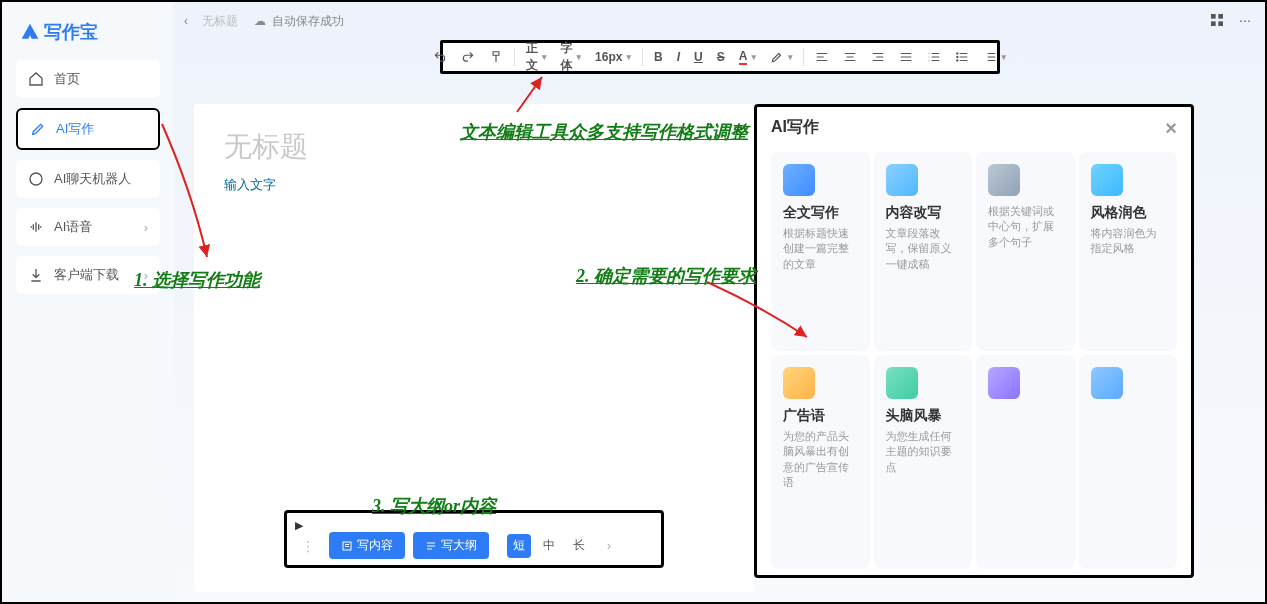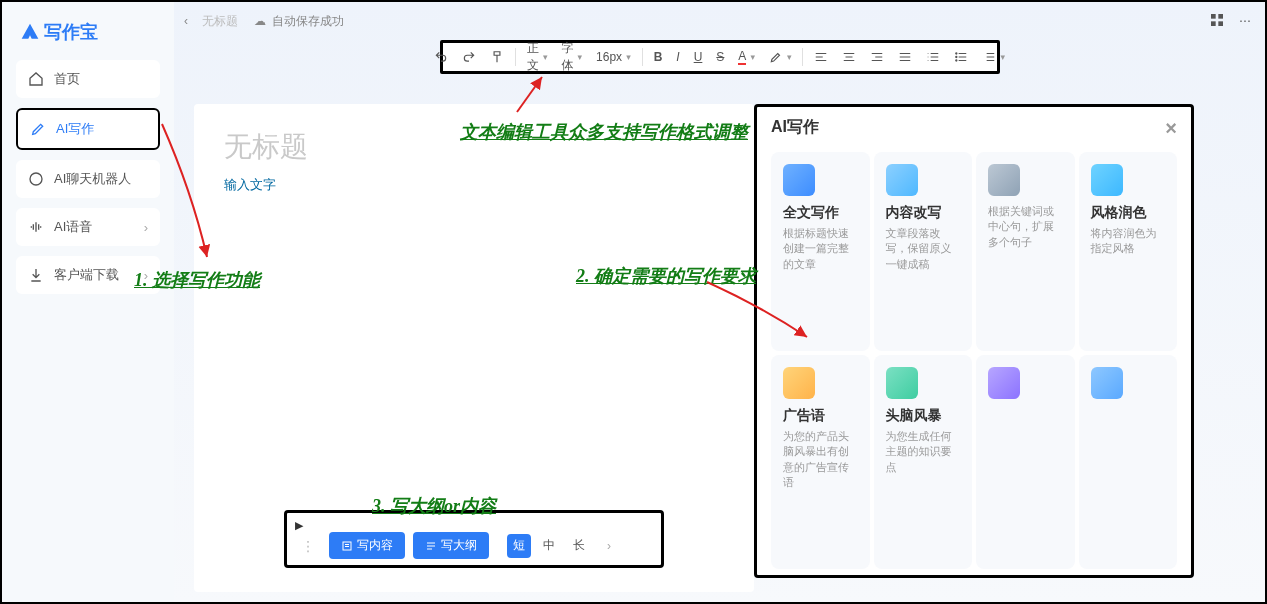--- a/index.html
+++ b/index.html
@@ -13,21 +13,21 @@
 .nav-item .chev { margin-left:auto; color:#aaa; }
 .icon { width:16px; height:16px; display:inline-flex; align-items:center; justify-content:center; }
 .main { flex:1; display:flex; flex-direction:column; position:relative; }
 .topbar { height:38px; display:flex; align-items:center; gap:14px; padding:0 14px 0 10px; font-size:12px; color:#888; }
 .topbar .back { color:#888; cursor:pointer; }
 .topbar .tabname { color:#bbb; }
 .topbar .autosave { display:flex; align-items:center; gap:4px; }
 .topbar .spacer { flex:1; }
 .topbar .grid-icon, .topbar .more-icon { color:#555; cursor:pointer; }
 .toolbar-wrap { padding:0 14px; }
-.toolbar { border:3px solid #000; height:34px; display:flex; align-items:center; justify-content:center; gap:8px; background:#fff; border-radius:2px; padding:0 8px; width:560px; margin:0 auto; }
+.toolbar { border:3px solid #000; height:34px; display:flex; align-items:center; justify-content:center; gap:8px; background:#fff; border-radius:2px; padding:0 8px; width:560px; margin:0 auto;font-weight:bold; }
 .tb { color:#555; font-size:12px; cursor:pointer; padding:0 3px; display:flex; align-items:center; gap:2px; }
 .tb svg { width:14px; height:14px; }
 .tb.sep { border-left:1px solid #e0e0e0; height:18px; padding:0; }
 .tb.dd::after { content:"▾"; font-size:9px; color:#999; margin-left:2px; }
 .editor-area { flex:1; position:relative; padding:30px 20px 10px 20px; display:flex; }
 .editor { flex:1; background:#fff; border-radius:4px; padding:24px 30px; max-width:560px; position:relative; }
 .title-placeholder { color:#c9c9c9; font-size:28px; font-weight:500; margin-bottom:10px; }
 .body-placeholder { color:#0369a1; font-size:13px; }
 .bottom-bar { position:absolute; left:50%; transform:translateX(-50%); bottom:24px; width:380px; border:3px solid #000; background:#fff; border-radius:4px; padding:6px 8px; }
 .bottom-inner { display:flex; align-items:center; gap:8px; }

